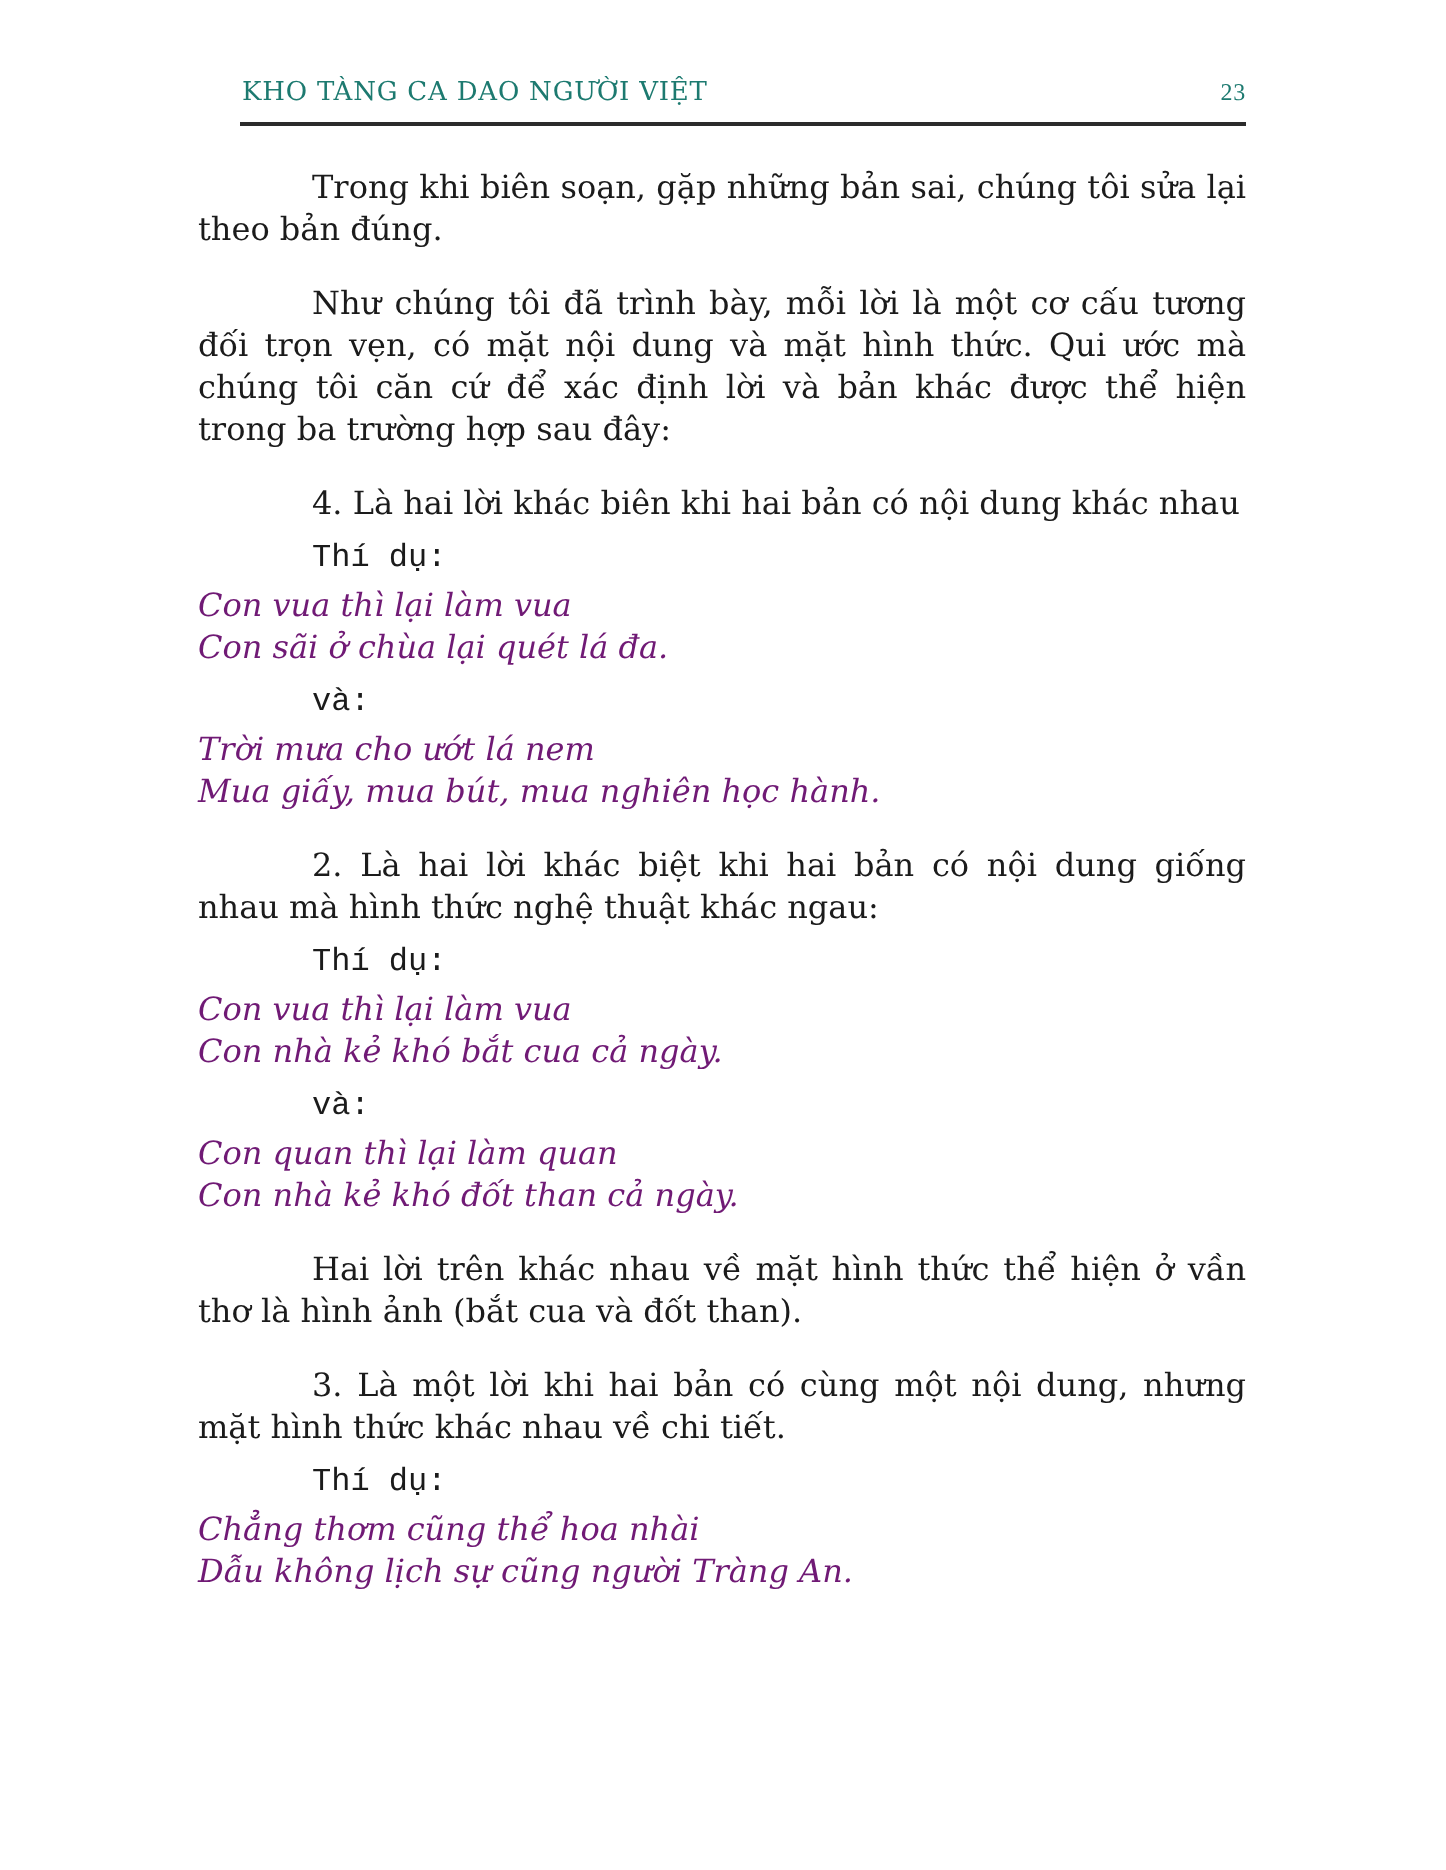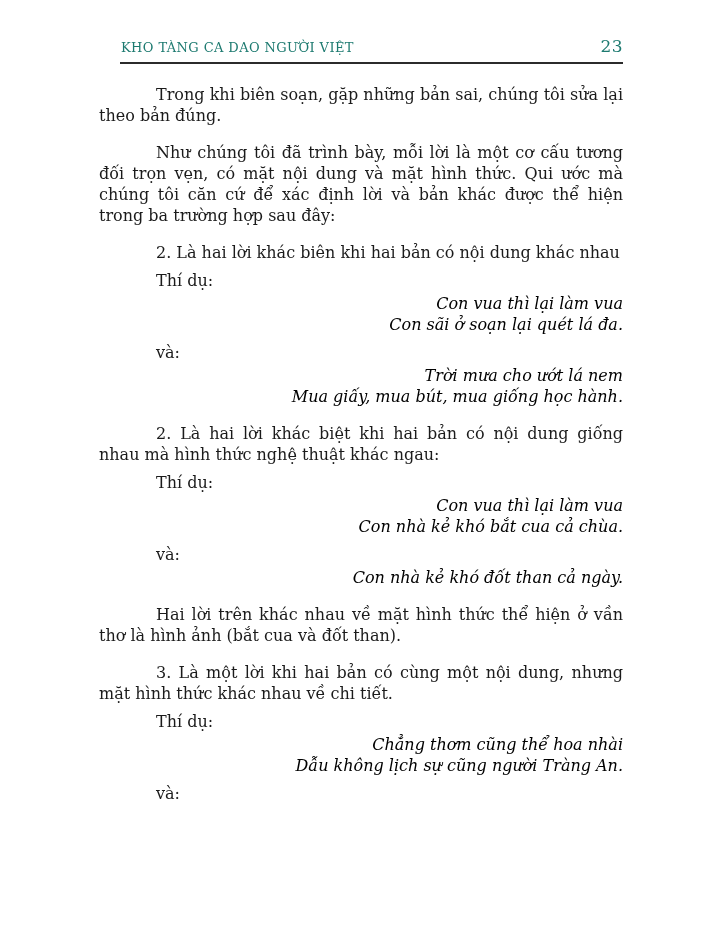--- a/index.html
+++ b/index.html
@@ -24,21 +24,21 @@
     display: flex;
     justify-content: space-between;
     align-items: baseline;
     padding-left: 22px;
     color: #1d7a70;
     font-size: 13px;
     letter-spacing: 0.4px;
     line-height: 16px;
   }
   .running-head .title { font-weight: normal; }
-  .running-head .pagenum { font-size: 17px; }
+  .running-head .pagenum { font-size: 12px; font-family: Liberation Serif, serif; }
   .head-rule {
     margin-top: 6px;
     margin-left: 21px;
     height: 0;
     border: none;
     border-top: 2px solid #2b2b2b;
   }
   
   .body-text {
     margin-top: 20px;
@@ -46,25 +46,26 @@
     line-height: 21px;
   }
   .para {
     margin: 16px 0 7px 0;
     text-align: justify;
     text-indent: 57px;
   }
   .label-line {
     margin: 0 0 2px 0;
     text-indent: 57px;
+    font-family: Liberation Mono, monospace;
   }
   .verse {
     margin: 0 0 7px 0;
-    text-align: right;
-    color: #000000;
+    text-align: left;
+    color: #701a75;
     font-style: italic;
   }
   .verse .vline {
     display: block;
     line-height: 21px;
   }
   .ital { }
 </style>
 </head>
 <body>
@@ -77,48 +78,49 @@
   </div>
   <hr class="head-rule">
 
   <div class="body-text">
 
     <p class="para">Trong khi biên soạn, gặp những bản sai, chúng tôi sửa lại theo bản đúng.</p>
 
 
     <p class="para">Như chúng tôi đã trình bày, mỗi lời là một cơ cấu tương đối trọn vẹn, có mặt nội dung và mặt hình thức. Qui ước mà chúng tôi căn cứ để xác định lời và bản khác được thể hiện trong ba trường hợp sau đây:</p>
 
-    <p class="para"><span>2. Là hai </span><span class="ital">lời</span><span> khác biên khi hai bản có nội dung khác nhau</span></p>
+    <p class="para"><span>4. Là hai </span><span class="ital">lời</span><span> khác biên khi hai bản có nội dung khác nhau</span></p>
 
     <p class="label-line">Thí dụ:</p>
 
     <div class="verse">
       <span class="vline">Con vua thì lại làm vua</span>
-      <span class="vline">Con sãi ở soạn lại quét lá đa.</span>
+      <span class="vline">Con sãi ở chùa lại quét lá đa.</span>
     </div>
 
     <p class="label-line">và:</p>
 
     <div class="verse">
       <span class="vline">Trời mưa cho ướt lá nem</span>
-      <span class="vline">Mua giấy, mua bút, mua giống học hành.</span>
+      <span class="vline">Mua giấy, mua bút, mua nghiên học hành.</span>
     </div>
 
     <p class="para">2. Là hai lời khác biệt khi hai bản có nội dung giống nhau mà hình thức nghệ thuật khác ngau:</p>
 
     <p class="label-line">Thí dụ:</p>
 
     <div class="verse">
       <span class="vline">Con vua thì lại làm vua</span>
-      <span class="vline">Con nhà kẻ khó bắt cua cả chùa.</span>
+      <span class="vline">Con nhà kẻ khó bắt cua cả ngày.</span>
     </div>
 
     <p class="label-line">và:</p>
 
     <div class="verse">
+      <span class="vline">Con quan thì lại làm quan</span>
       <span class="vline">Con nhà kẻ khó đốt than cả ngày.</span>
     </div>
 
     <p class="para"><span>Hai </span><span class="ital">lời</span><span> trên khác nhau về mặt hình thức thể hiện ở vần thơ là hình ảnh (bắt cua và đốt than).</span></p>
 
     <p class="para"><span>3. Là một </span><span class="ital">lời</span><span> khi hai bản có cùng một nội dung, nhưng mặt hình thức khác nhau về chi tiết.</span></p>
 
     <p class="label-line">Thí dụ:</p>
 
     <div class="verse">

